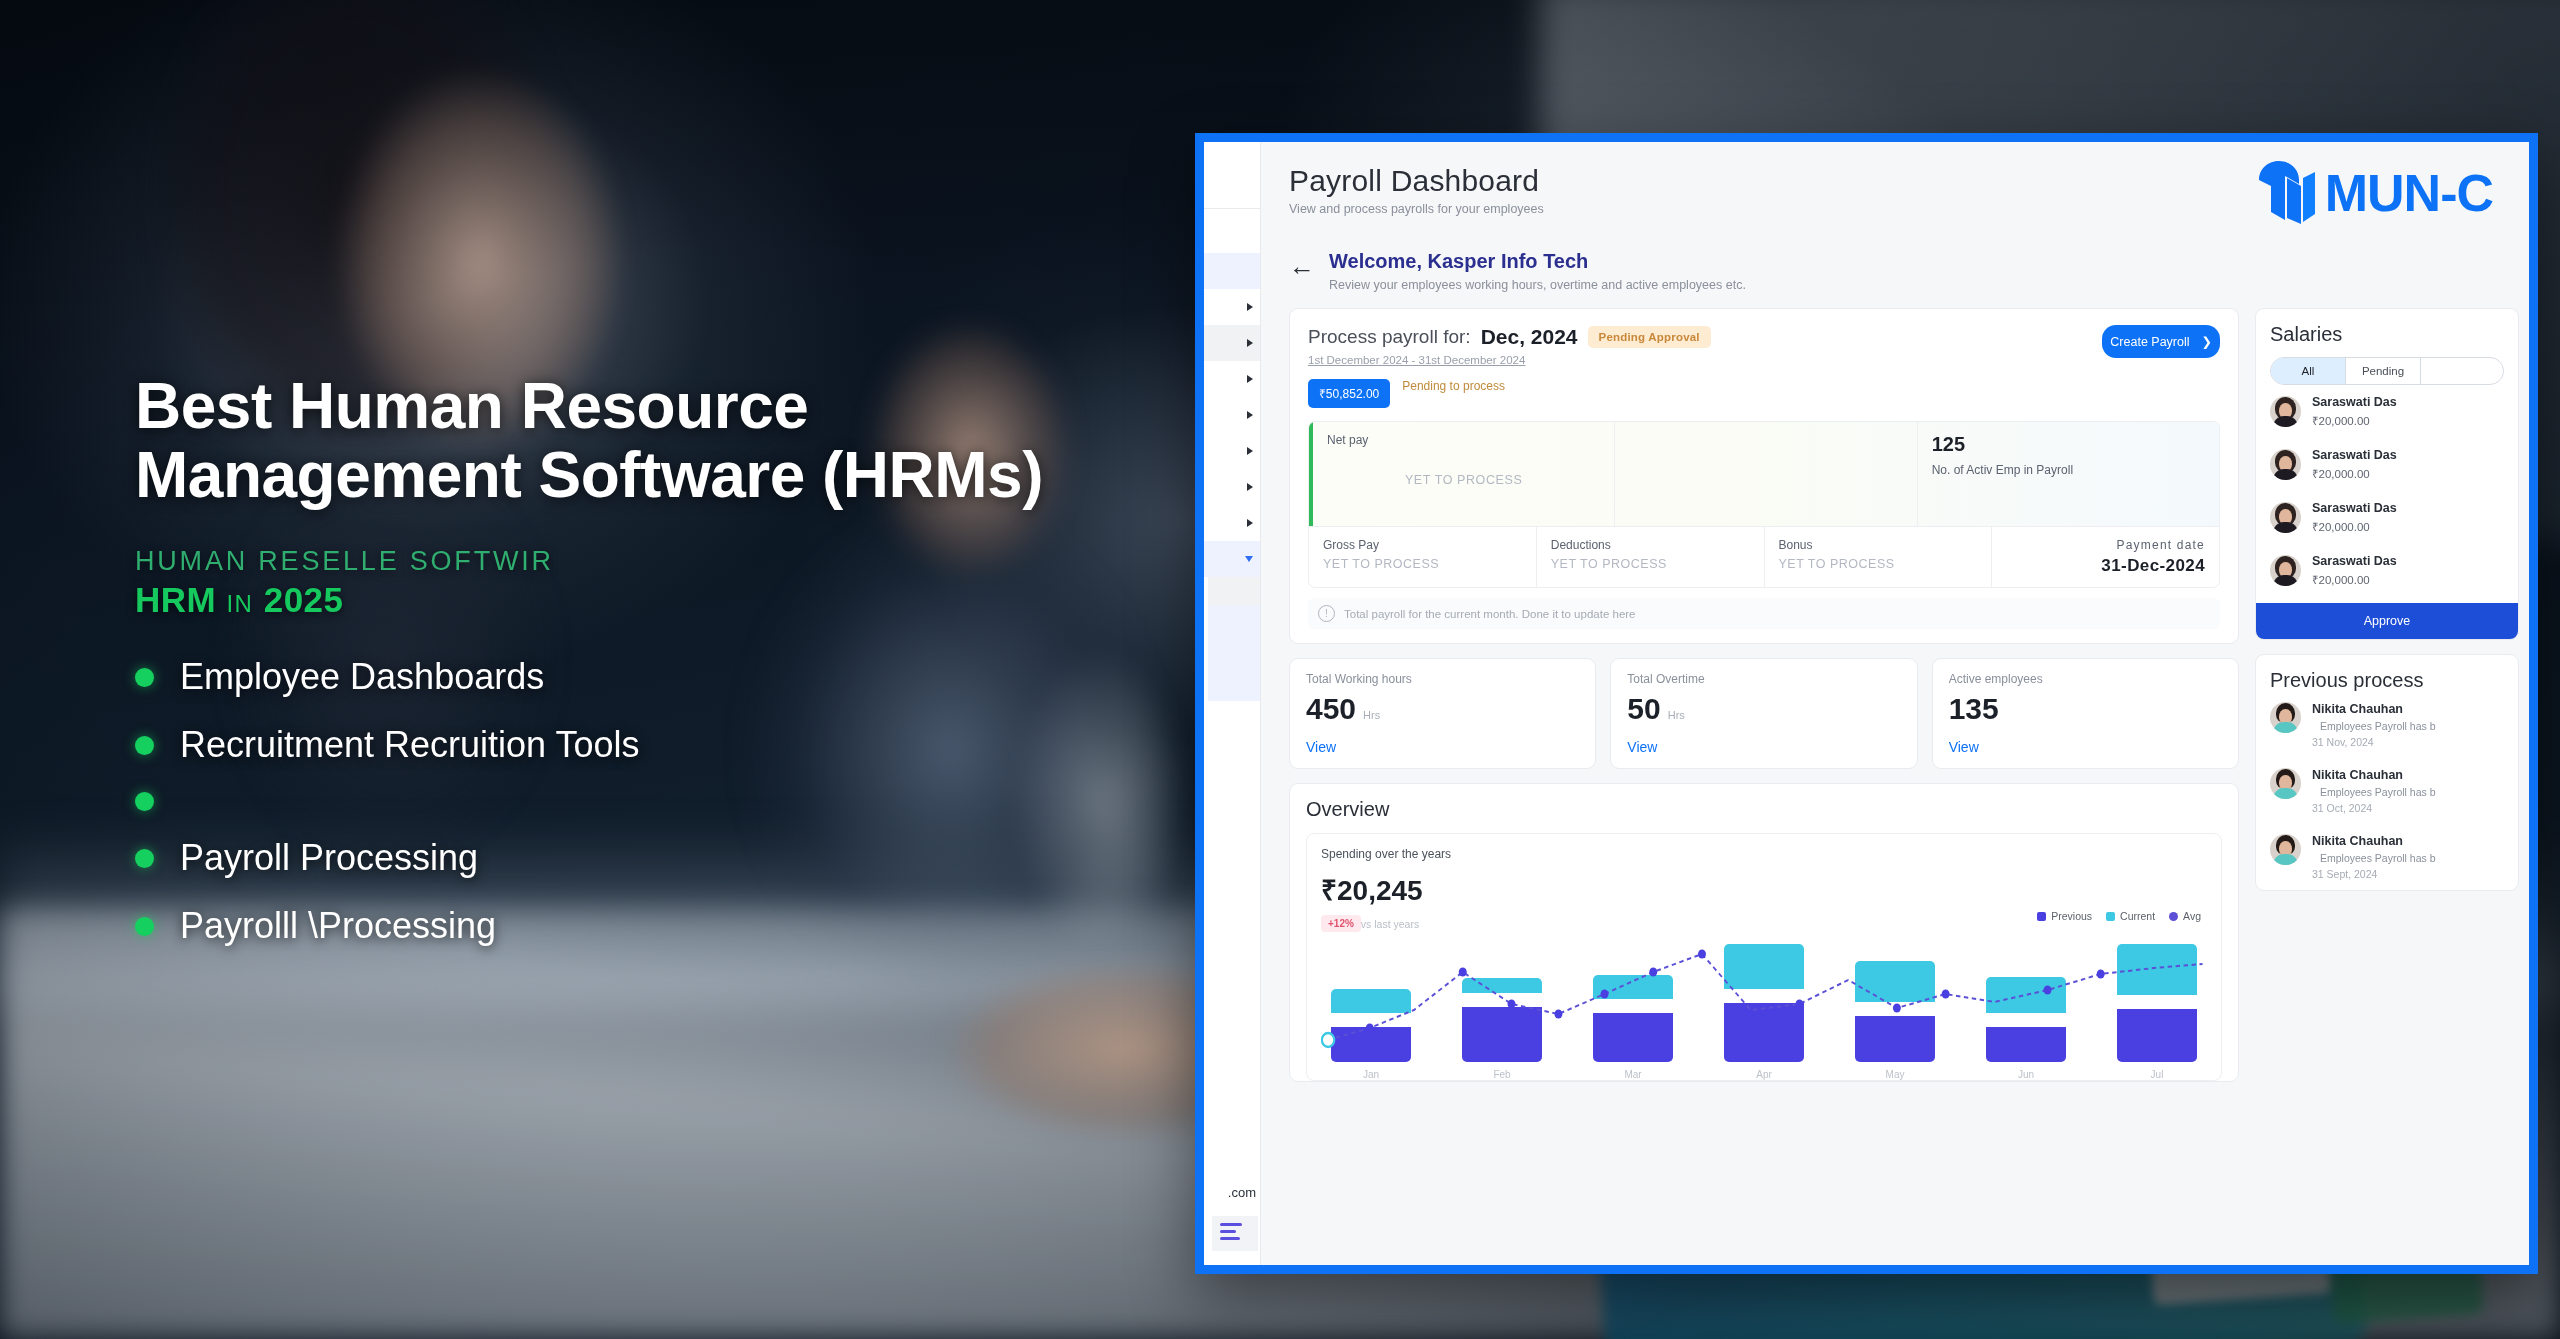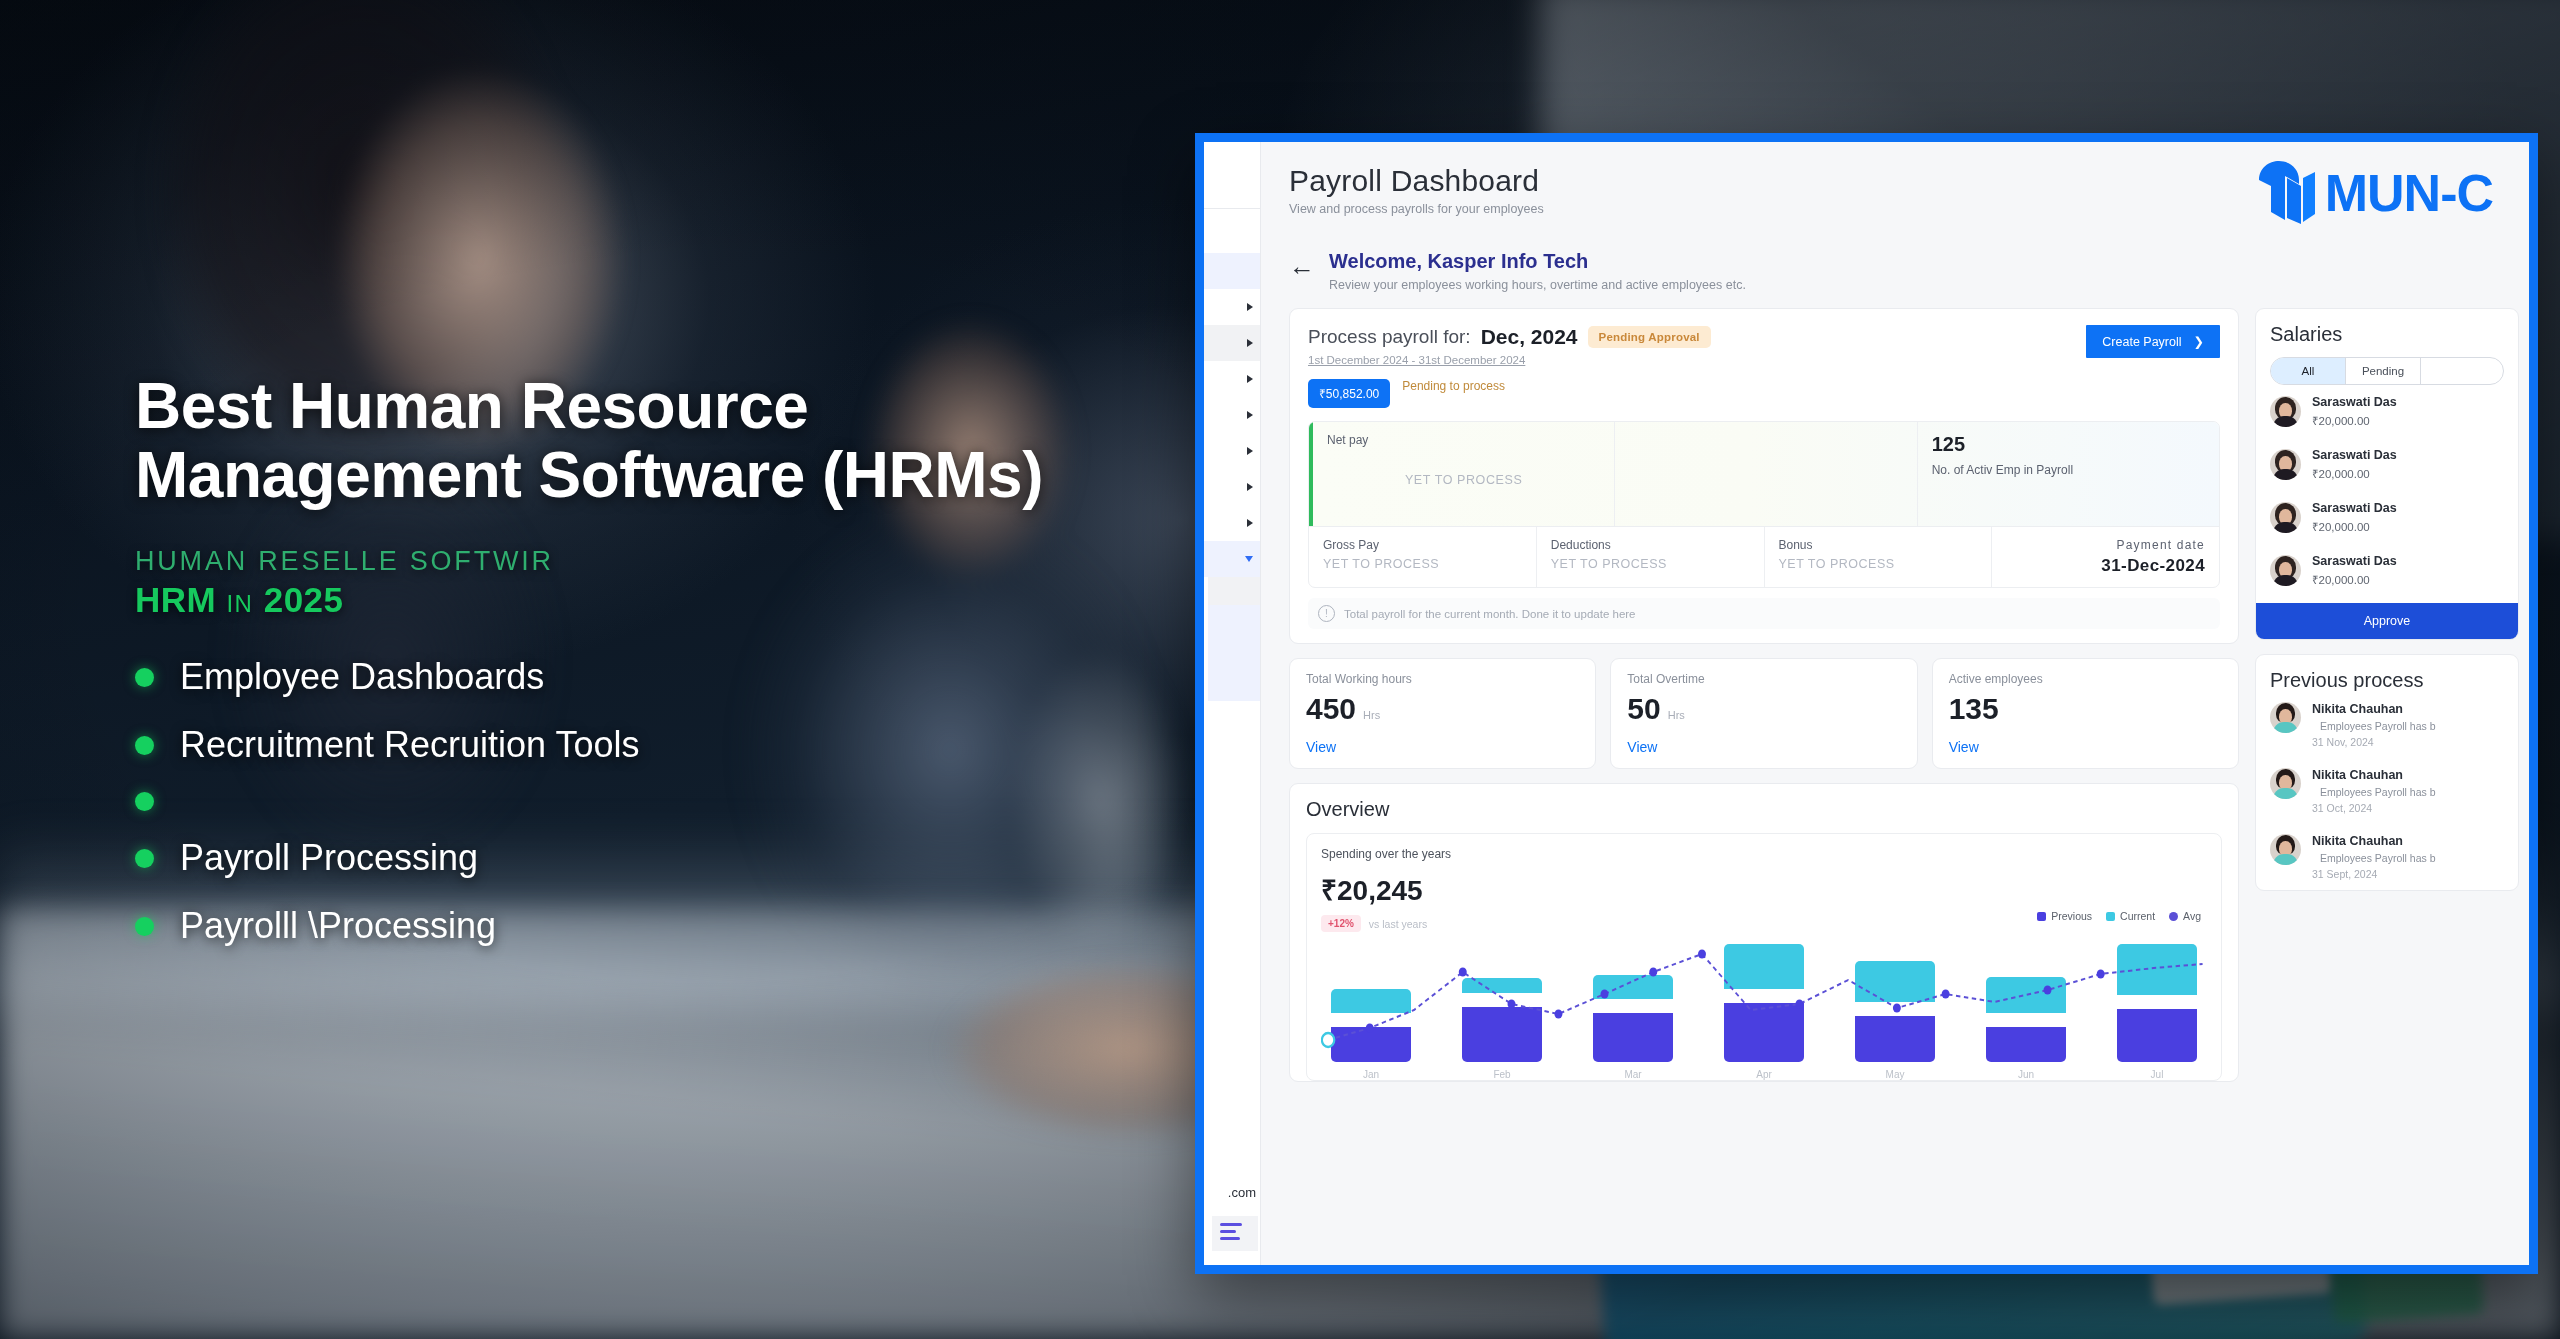--- a/index.html
+++ b/index.html
@@ -134,21 +134,21 @@
   
   .proc{padding:16px 18px 14px 18px;}
   .proc-head{display:flex;align-items:flex-start;justify-content:space-between;}
   .proc-title{font-size:19px;color:#3a3f49;font-weight:bold;display:flex;align-items:center;gap:10px;flex-wrap:wrap;}
   .proc-title .lbl{font-weight:500;color:#4a4f59;}
   .proc-title .mon{font-weight:bold;color:#1c2028;font-size:21px;}
   .badge-pend{background:#fdebd2;color:#c9883a;font-size:11.5px;font-weight:bold;
     padding:5px 11px;border-radius:5px;letter-spacing:.2px;}
   .proc-range{font-size:11.5px;color:#9aa0ab;margin-top:5px;text-decoration:underline;}
   .btn-create{background:#0d72f5;color:#fff;font-size:12.5px;font-weight:500;border:none;
-    padding:9px 16px;border-radius:1px;display:flex;align-items:center;gap:12px;cursor:pointer;white-space:nowrap;}
+    padding:9px 8px;border-radius:14px;display:flex;align-items:center;gap:12px;cursor:pointer;white-space:nowrap;}
   .amt-row{display:flex;align-items:flex-start;gap:12px;margin-top:13px;}
   .amt-chip{background:#0d72f5;color:#fff;font-size:12px;font-weight:500;padding:6px 11px;border-radius:5px;}
   .amt-note{font-size:12px;color:#c08a3a;}
 
   .paybox{margin-top:13px;border:1px solid #eceef1;border-radius:7px;overflow:hidden;}
   .paybox-top{display:flex;background:linear-gradient(90deg,#fbfdf6 0%,#fafcf5 48%,#f4f9fd 100%);
     border-left:4px solid #2fbb5c;min-height:104px;}
   .pb-cell{flex:1;padding:11px 14px;border-right:1px solid #edeff2;position:relative;}
   .pb-cell:last-child{border-right:none;}
   .pb-label{font-size:12px;color:#5c6270;}
@@ -177,21 +177,21 @@
   .stat-v{font-size:30px;font-weight:bold;color:#1c2028;margin-top:6px;display:flex;align-items:flex-end;gap:7px;}
   .stat-u{font-size:11px;color:#a9aeb8;font-weight:normal;margin-bottom:5px;}
   .stat-link{font-size:14px;color:#0d72f5;margin-top:13px;cursor:pointer;}
 
   
   .overview{margin-top:14px;background:#fff;border:1px solid #e9ebef;border-radius:9px;padding:14px 16px 0 16px;}
   .ov-title{font-size:20px;color:#2a2f38;}
   .ov-inner{border:1px solid #eceef1;border-radius:8px;margin-top:12px;padding:13px 14px 0 14px;}
   .ov-sub{font-size:12px;color:#4c525c;font-weight:500;}
   .ov-amt{font-size:28px;font-weight:bold;color:#1c2028;margin-top:9px;}
-  .ov-delta{display:flex;align-items:center;gap:8px;margin-top:7px;}
+  .ov-delta{display:flex;align-items:center;margin-top:7px;}
   .ov-chip{background:#fde9ee;color:#e0536e;font-size:10px;font-weight:bold;padding:3px 7px;border-radius:4px;}
   .ov-chiptxt{font-size:10.5px;color:#b9bec7;}
   .legend{display:flex;gap:14px;justify-content:flex-end;margin-top:-22px;padding-right:6px;}
   .lg{display:flex;align-items:center;gap:5px;font-size:10.5px;color:#5b616b;}
   .lg i{width:9px;height:9px;border-radius:2px;display:inline-block;}
   .lg i.rnd{border-radius:50%;}
 
   .chartwrap{position:relative;height:148px;margin-top:10px;}
   .bars{position:absolute;left:0;right:0;bottom:18px;height:118px;display:flex;
     align-items:flex-end;justify-content:space-between;padding:0 10px;}

